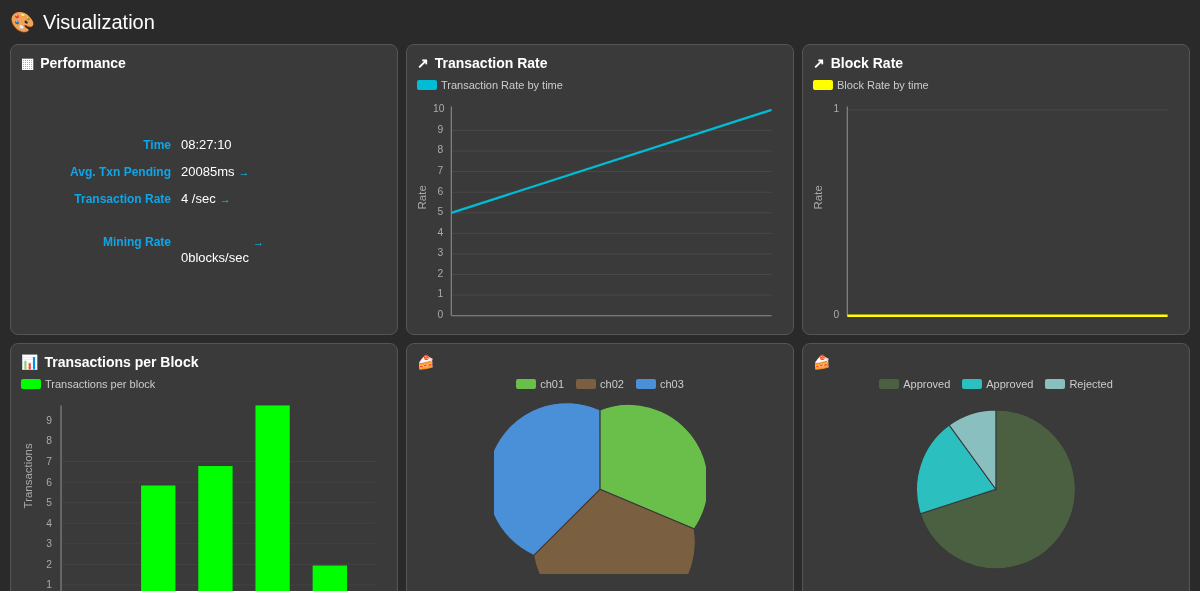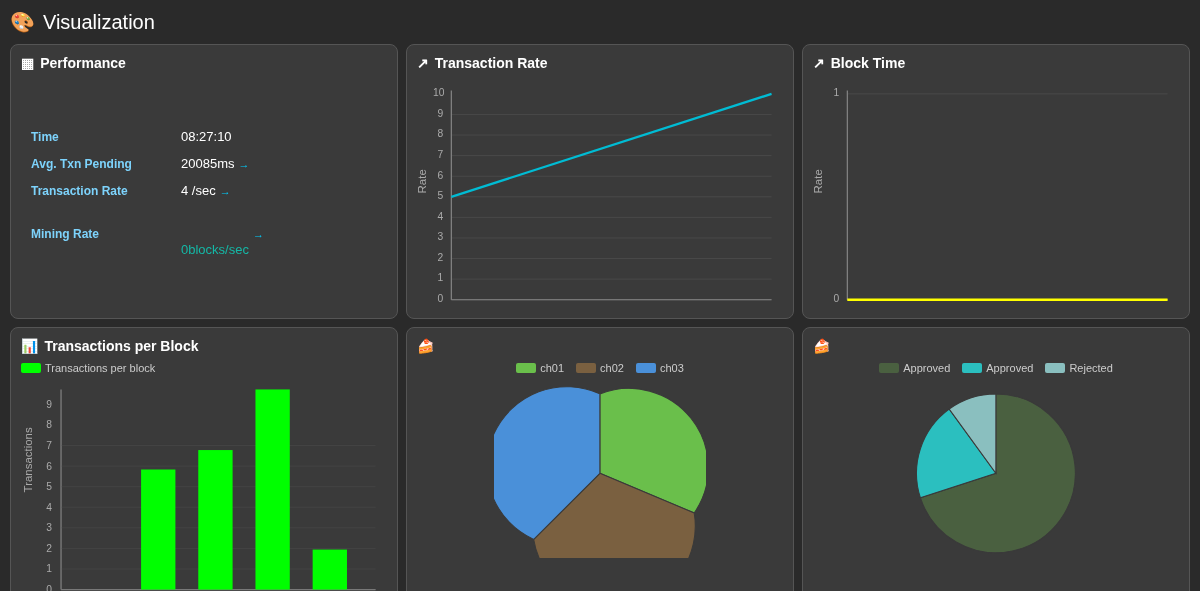--- a/index.html
+++ b/index.html
@@ -53,31 +53,31 @@
       justify-content: center;
       gap: 12px;
       padding: 0 10px;
     }
     .perf-row {
       display: flex;
       align-items: center;
     }
     .perf-label {
       font-weight: bold;
-      color: #7dd3fc;
+      color: #0ea5e9;
       width: 140px;
-      text-align: left;
+      text-align: right;
       margin-right: 10px;
       font-size: 12px;
     }
     .perf-value {
       color: #ffffff;
       font-size: 13px;
     }
-    .perf-value.yellow { color: #14b8a6; margin-top: 32px; }
+    .perf-value.yellow { color: #ffffff; margin-top: 32px; }
     .perf-arrow {
       color: #00cfff;
       margin-left: 4px;
       font-size: 11px;
     }
     
     .chart-container {
       flex: 1;
       position: relative;
       display: flex;
@@ -163,20 +163,26 @@
       </div>
     </div>
   </div>
 
   <div class="panel">
     <div class="panel-title">
       <span>↗</span>
       <span>Transaction Rate</span>
     </div>
     <div class="chart-container">
+      <div class="legend">
+        <div class="legend-item">
+          <div class="legend-color" style="background:#00bcd4;"></div>
+          <span>Transaction Rate by time</span>
+        </div>
+      </div>
       <svg class="chart-svg" viewBox="0 0 320 200" preserveAspectRatio="none">
 
         <text x="18" y="195" class="axis-label">0</text>
         <text x="18" y="177" class="axis-label">1</text>
         <text x="18" y="159" class="axis-label">2</text>
         <text x="18" y="141" class="axis-label">3</text>
         <text x="18" y="123" class="axis-label">4</text>
         <text x="18" y="105" class="axis-label">5</text>
         <text x="18" y="87" class="axis-label">6</text>
         <text x="18" y="69" class="axis-label">7</text>
@@ -206,23 +212,29 @@
         <text x="268" y="207" class="axis-label">08:27:49</text>
 
         <text x="155" y="218" class="axis-title" text-anchor="middle">Time(HH:MM:SS)</text>
       </svg>
     </div>
   </div>
 
   <div class="panel">
     <div class="panel-title">
       <span>↗</span>
-      <span>Block Time</span>
+      <span>Block Rate</span>
     </div>
     <div class="chart-container">
+      <div class="legend">
+        <div class="legend-item">
+          <div class="legend-color" style="background:#ffff00;"></div>
+          <span>Block Rate by time</span>
+        </div>
+      </div>
       <svg class="chart-svg" viewBox="0 0 320 200" preserveAspectRatio="none">
 
         <text x="18" y="195" class="axis-label">0</text>
         <text x="18" y="15" class="axis-label">1</text>
 
         <text x="8" y="100" class="axis-title" transform="rotate(-90,8,100)">Rate</text>
 
         <line x1="30" y1="193" x2="310" y2="193" stroke="#555" stroke-width="0.5"></line>
         <line x1="30" y1="13" x2="310" y2="13" stroke="#555" stroke-width="0.5"></line>
 

